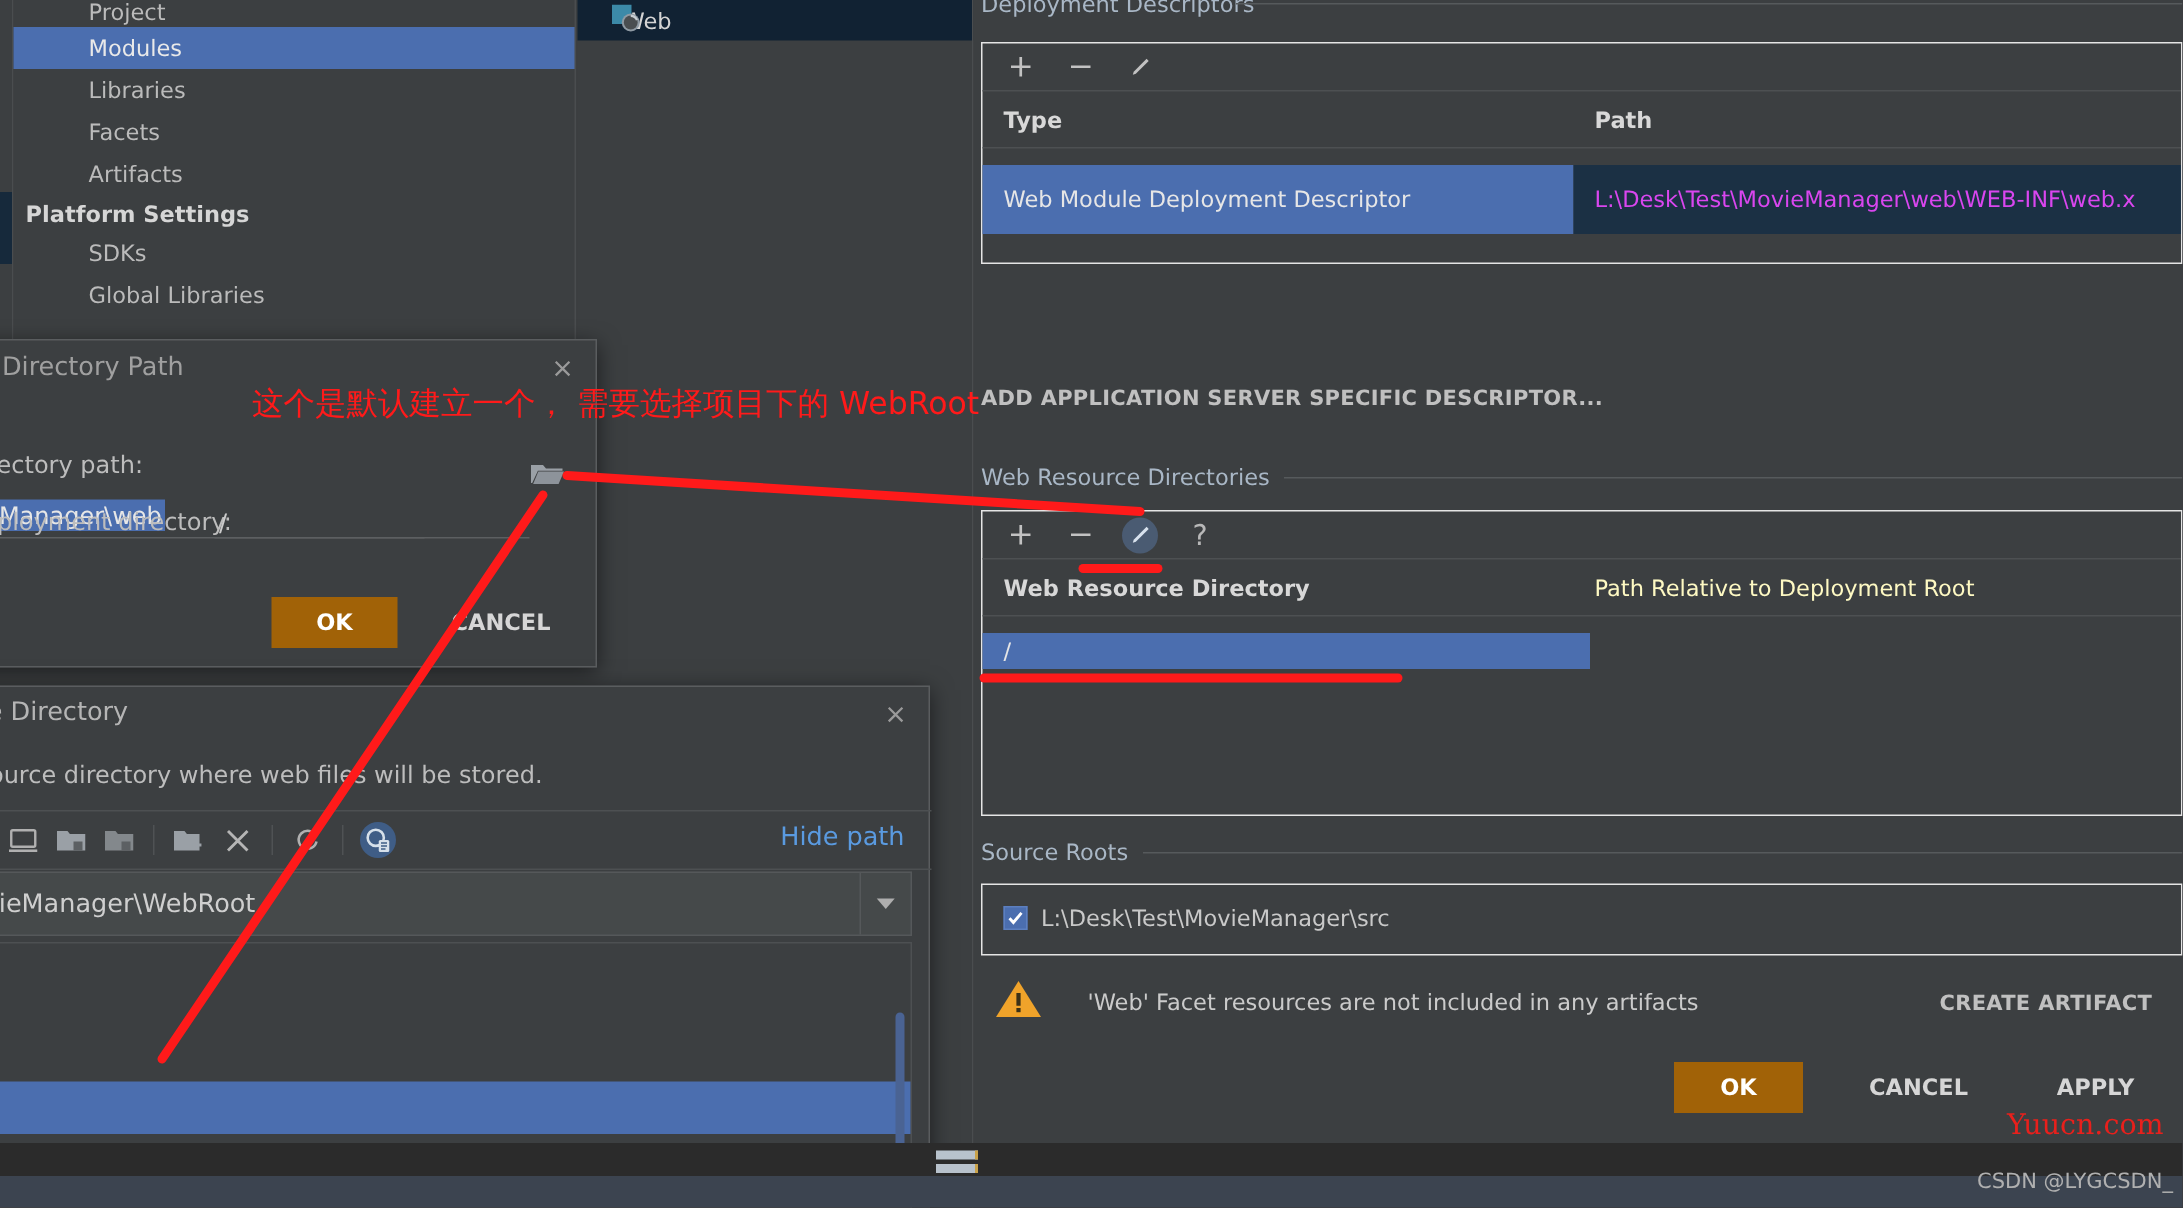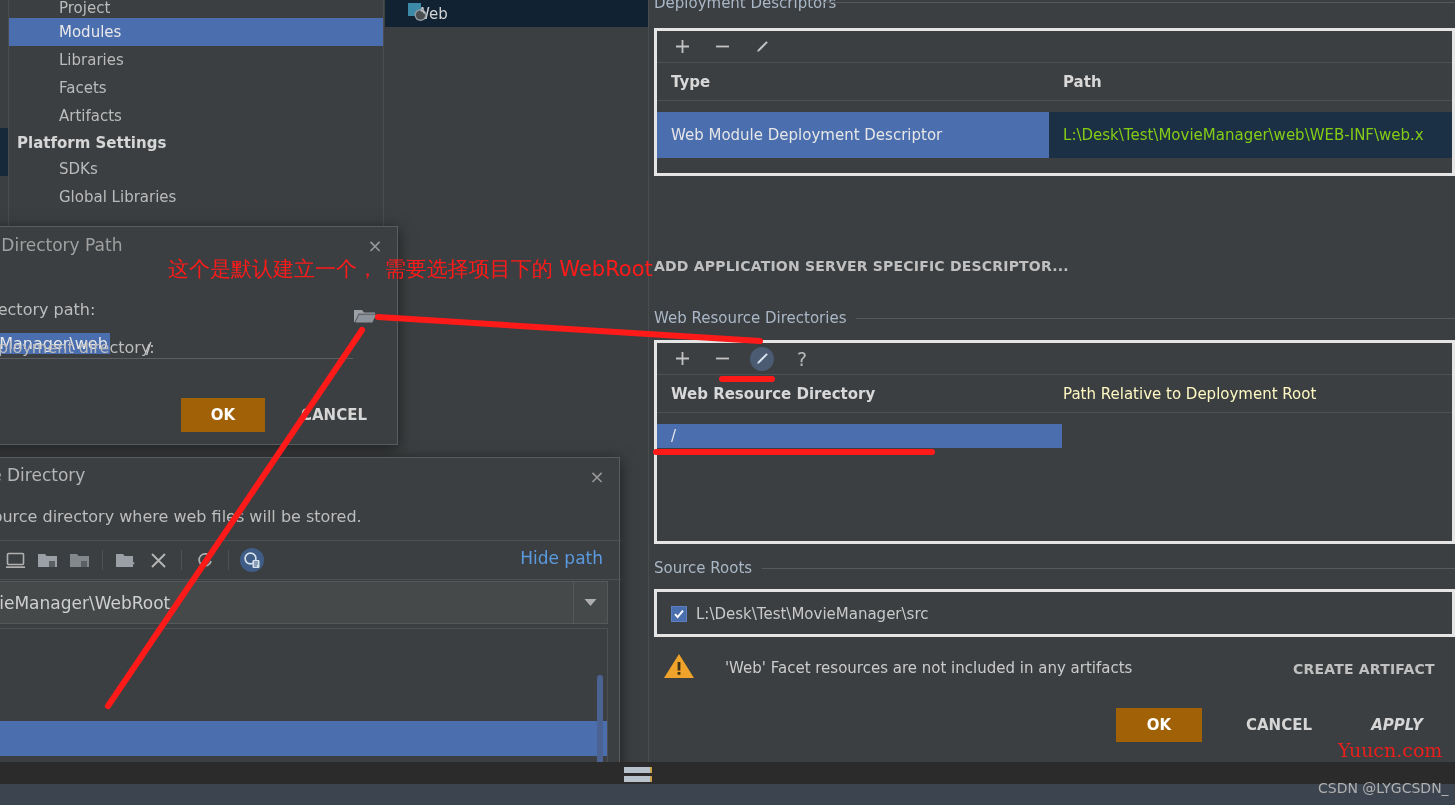--- a/index.html
+++ b/index.html
@@ -41,21 +41,21 @@
 
   
   #detail { position:absolute; left:649px; top:0; width:806px; height:805px; background:#3c3f41; }
 
   .section-title {
     position:absolute; color:#a9b7c6; font-size:15px; white-space:nowrap;
   }
   .section-rule { position:absolute; height:1px; background:#565a5c; }
 
   
-  .tbl-box { position:absolute; border:3px solid #e5e5e5; background:#3c3f41; }
+  .tbl-box { position:absolute; border:1px solid #e5e5e5; background:#3c3f41; }
   .tbl-toolbar {
     position:absolute; left:0; top:0; height:32px; width:100%;
     border-bottom:1px solid #4d5052; display:flex; align-items:center; padding-left:12px; gap:14px;
   }
   .tb-btn {
     width:26px; height:26px; display:flex; align-items:center; justify-content:center;
     color:#b8b8b8; font-size:19px; position:relative;
   }
   .tb-btn.circ::before {
     content:""; position:absolute; left:1px; top:1px; width:24px; height:24px;
@@ -63,21 +63,21 @@
   }
   .tb-btn.circ svg { position:relative; z-index:2; }
   .tbl-head {
     position:absolute; left:0; height:38px; width:100%;
     display:flex; align-items:center; color:#d8d8d8; font-size:15px; font-weight:bold;
     border-bottom:1px solid #4d5052;
   }
   .tbl-row { position:absolute; left:0; height:46px; width:100%; display:flex; }
   .cell { display:flex; align-items:center; font-size:15px; color:#c9c9c9; padding-left:14px; overflow:hidden; white-space:nowrap; }
   .cell.sel-blue { background:#4b6eaf; color:#e6e6e6; }
-  .cell.sel-navy { background:#1b3044; color:#84cc16; }
+  .cell.sel-navy { background:#1b3044; color:#d946ef; }
 
   .link-caps {
     position:absolute; color:#c0c0c0; font-size:14px; font-weight:bold;
     letter-spacing:0.2px; white-space:nowrap;
   }
 
   .chk-box {
     width:16px; height:16px; background:#4b6eaf; border:1px solid #5c7fbf;
     display:flex; align-items:center; justify-content:center;
   }
@@ -314,21 +314,21 @@
           <rect x="14.6" y="10" width="2.8" height="8.5" fill="#3a3118"></rect>
           <rect x="14.6" y="20" width="2.8" height="2.8" fill="#3a3118"></rect>
         </svg>
       </span>
       <span style="color:#cbcbcb; font-size:15px;">'Web' Facet resources are not included in any artifacts</span>
     </div>
     <div class="link-caps" style="left:644px; top:661px;">CREATE ARTIFACT</div>
 
     <div class="btn-primary" style="left:467px; top:708px; width:86px; height:34px;">OK</div>
     <div class="btn-flat" style="left:574px; top:708px; width:112px; height:34px;">CANCEL</div>
-    <div class="btn-flat" style="left:700px; top:708px; width:96px; height:34px;font-style:italic;">APPLY</div>
+    <div class="btn-flat" style="left:700px; top:708px; width:96px; height:34px;">APPLY</div>
   </div>
 
   <div id="dlg1">
     <div id="dlg1-title">esource Directory Path</div>
     <div id="dlg1-close">×</div>
     <div id="dlg1-lbl1">ource directory path:</div>
     <div id="dlg1-field">
       <span id="dlg1-value">Test\MovieManager\web</span>
     </div>
     <div id="dlg1-lbl2">ath in deployment directory:</div>

